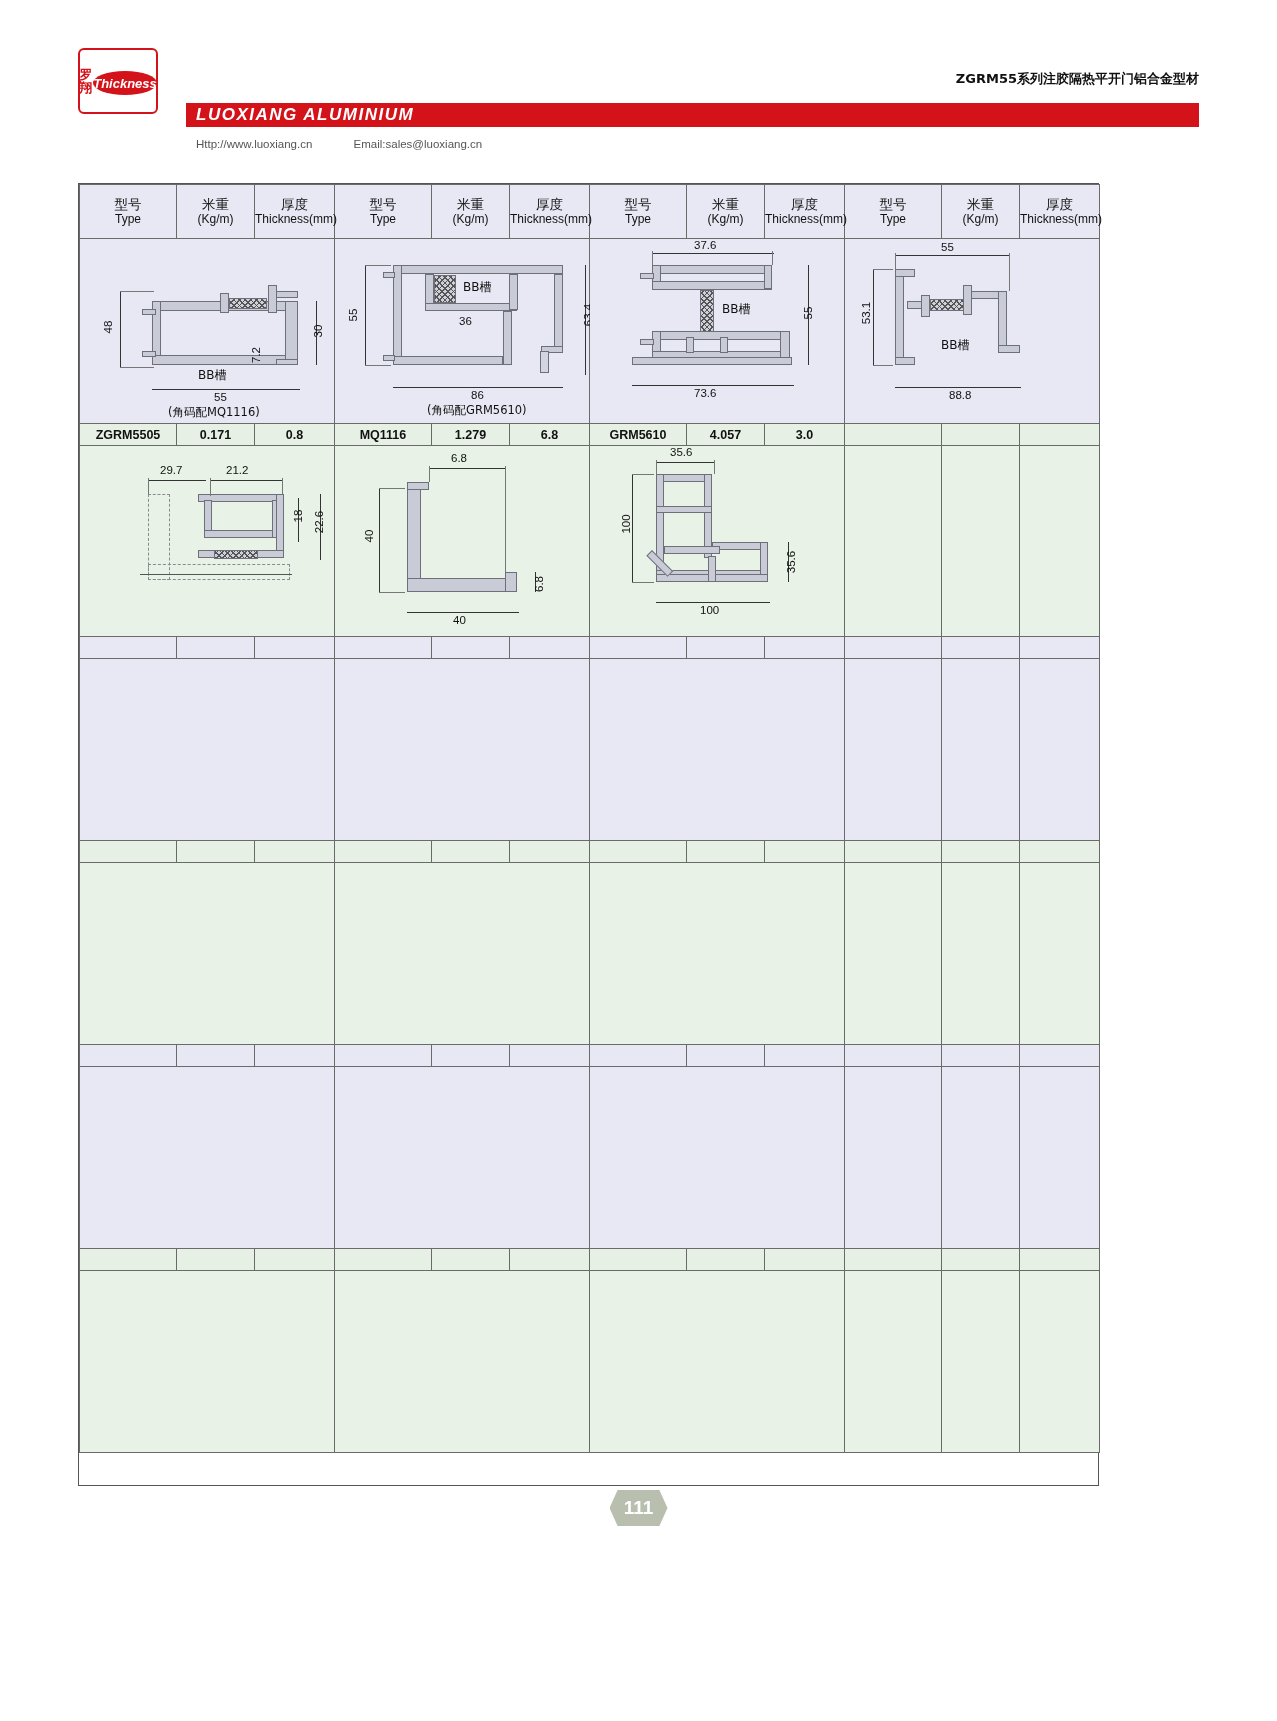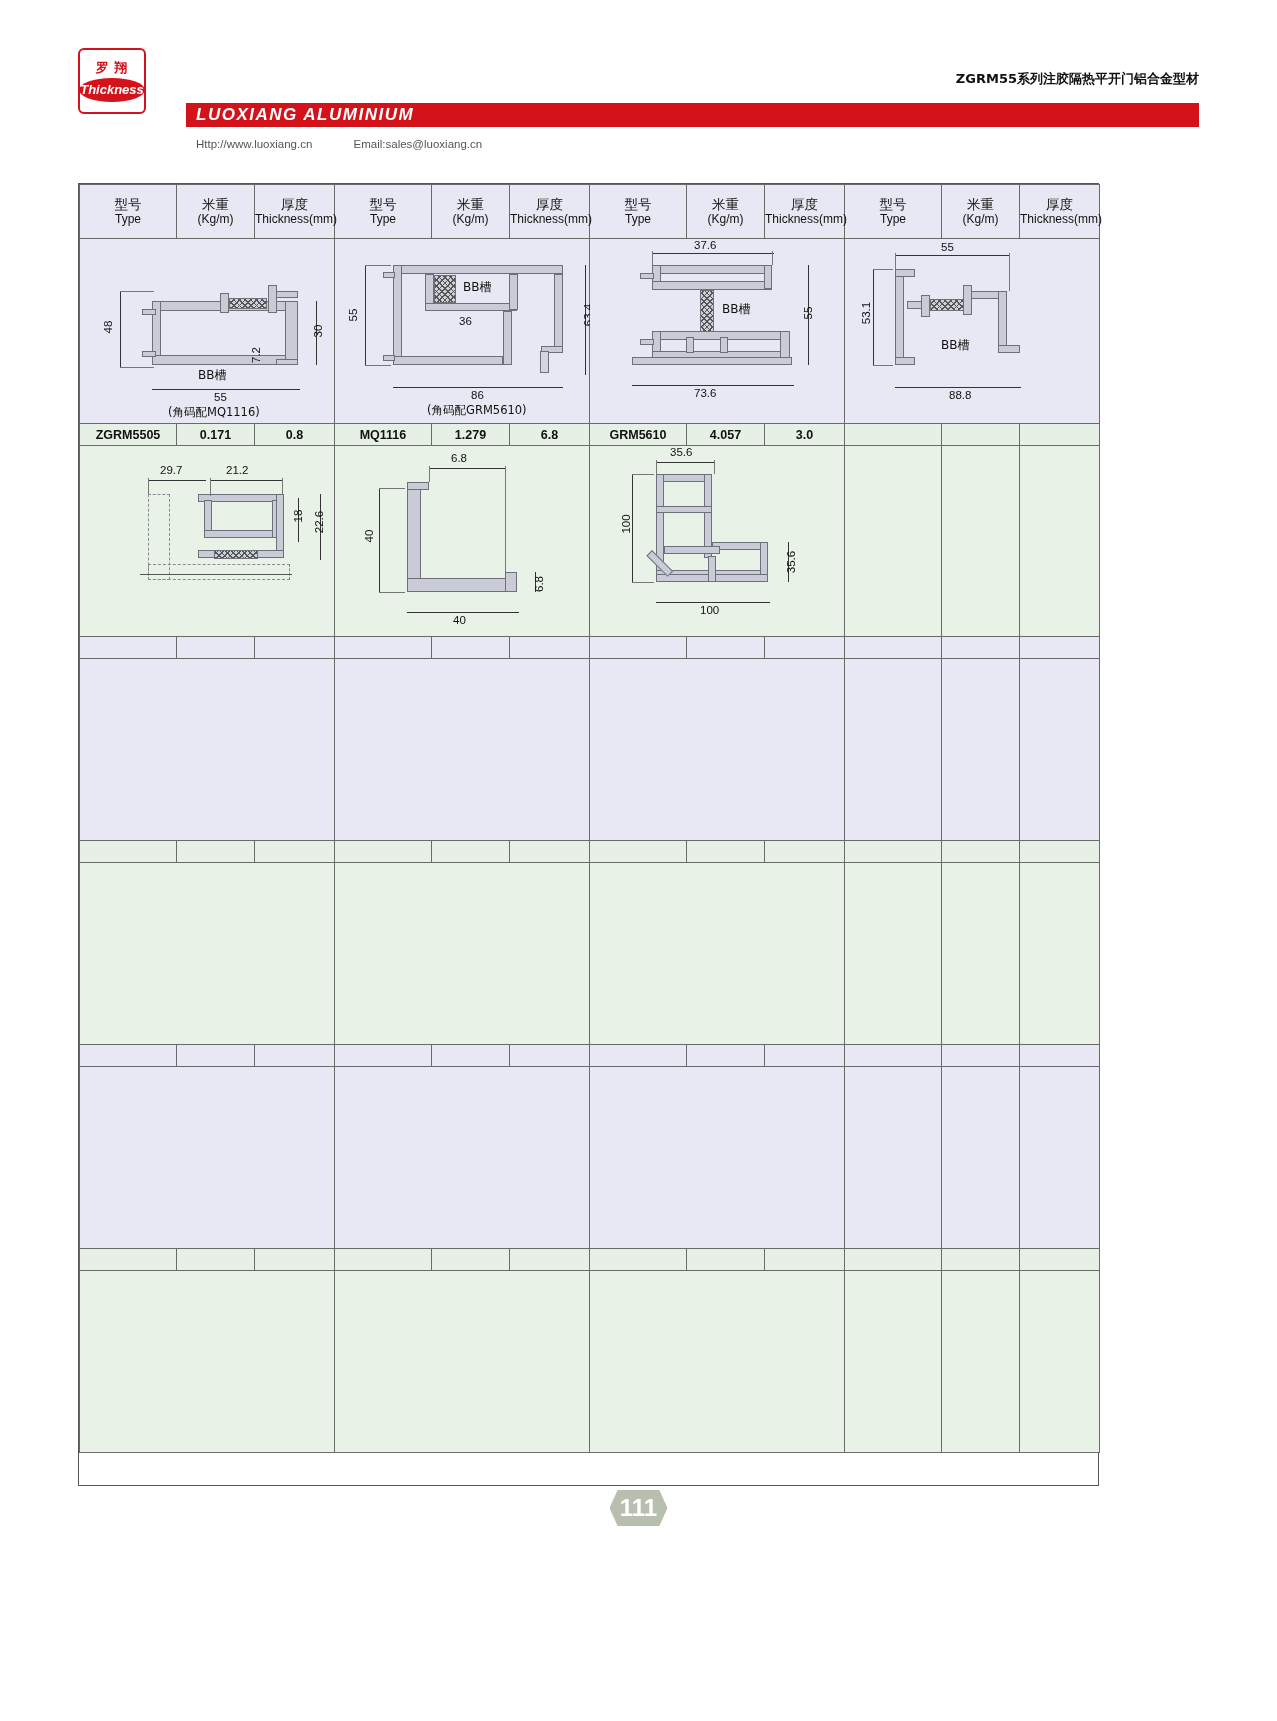--- a/index.html
+++ b/index.html
@@ -9,23 +9,23 @@
     background:#ffffff;
     font-family:"Liberation Sans", sans-serif;
     color:#111;
     position:relative;
     overflow:hidden;
   }
 
   
   .header { position:relative; width:1277px; height:170px; }
   .logo-box {
-    position:absolute; left:78px; top:48px; width:68px; height:66px;
+    position:absolute; left:78px; top:48px; width:80px; height:66px;
     border:2px solid #d4121a; border-radius:6px;
-    display:flex; flex-direction:column; align-items:center; justify-content:center;
+    display:flex; flex-direction:row; align-items:center; justify-content:center;
     background:#fff;
   }
   .logo-cn { color:#d4121a; font-size:13px; font-weight:bold; letter-spacing:1px; line-height:1; }
   .logo-oval {
     margin-top:4px; width:66px; height:24px; border-radius:50%;
     background:#d4121a; color:#fff; font-style:italic; font-weight:bold;
     font-size:13px; display:flex; align-items:center; justify-content:center;
   }
   .brand-cn {
     position:absolute; left:186px; top:46px;
@@ -115,21 +115,21 @@
           font-family:"DejaVu Sans", sans-serif; }
   .dashbox { position:absolute; border:1px dashed #8a8a92; }
 
   
   .pagenum {
     position:absolute; left:0; right:0; top:1490px;
     display:flex; justify-content:center;
   }
   .pagenum .hex {
     width:58px; height:36px; background:#b9bfae; color:#fff;
-    font-size:24px; font-weight:bold;
+    font-size:19px; font-weight:bold;
     display:flex; align-items:center; justify-content:center;
     clip-path:polygon(14% 0,86% 0,100% 50%,86% 100%,14% 100%,0 50%);
   }
 </style>
 </head>
 <body>
 
 <div class="header">
 
   <div class="logo-box">

